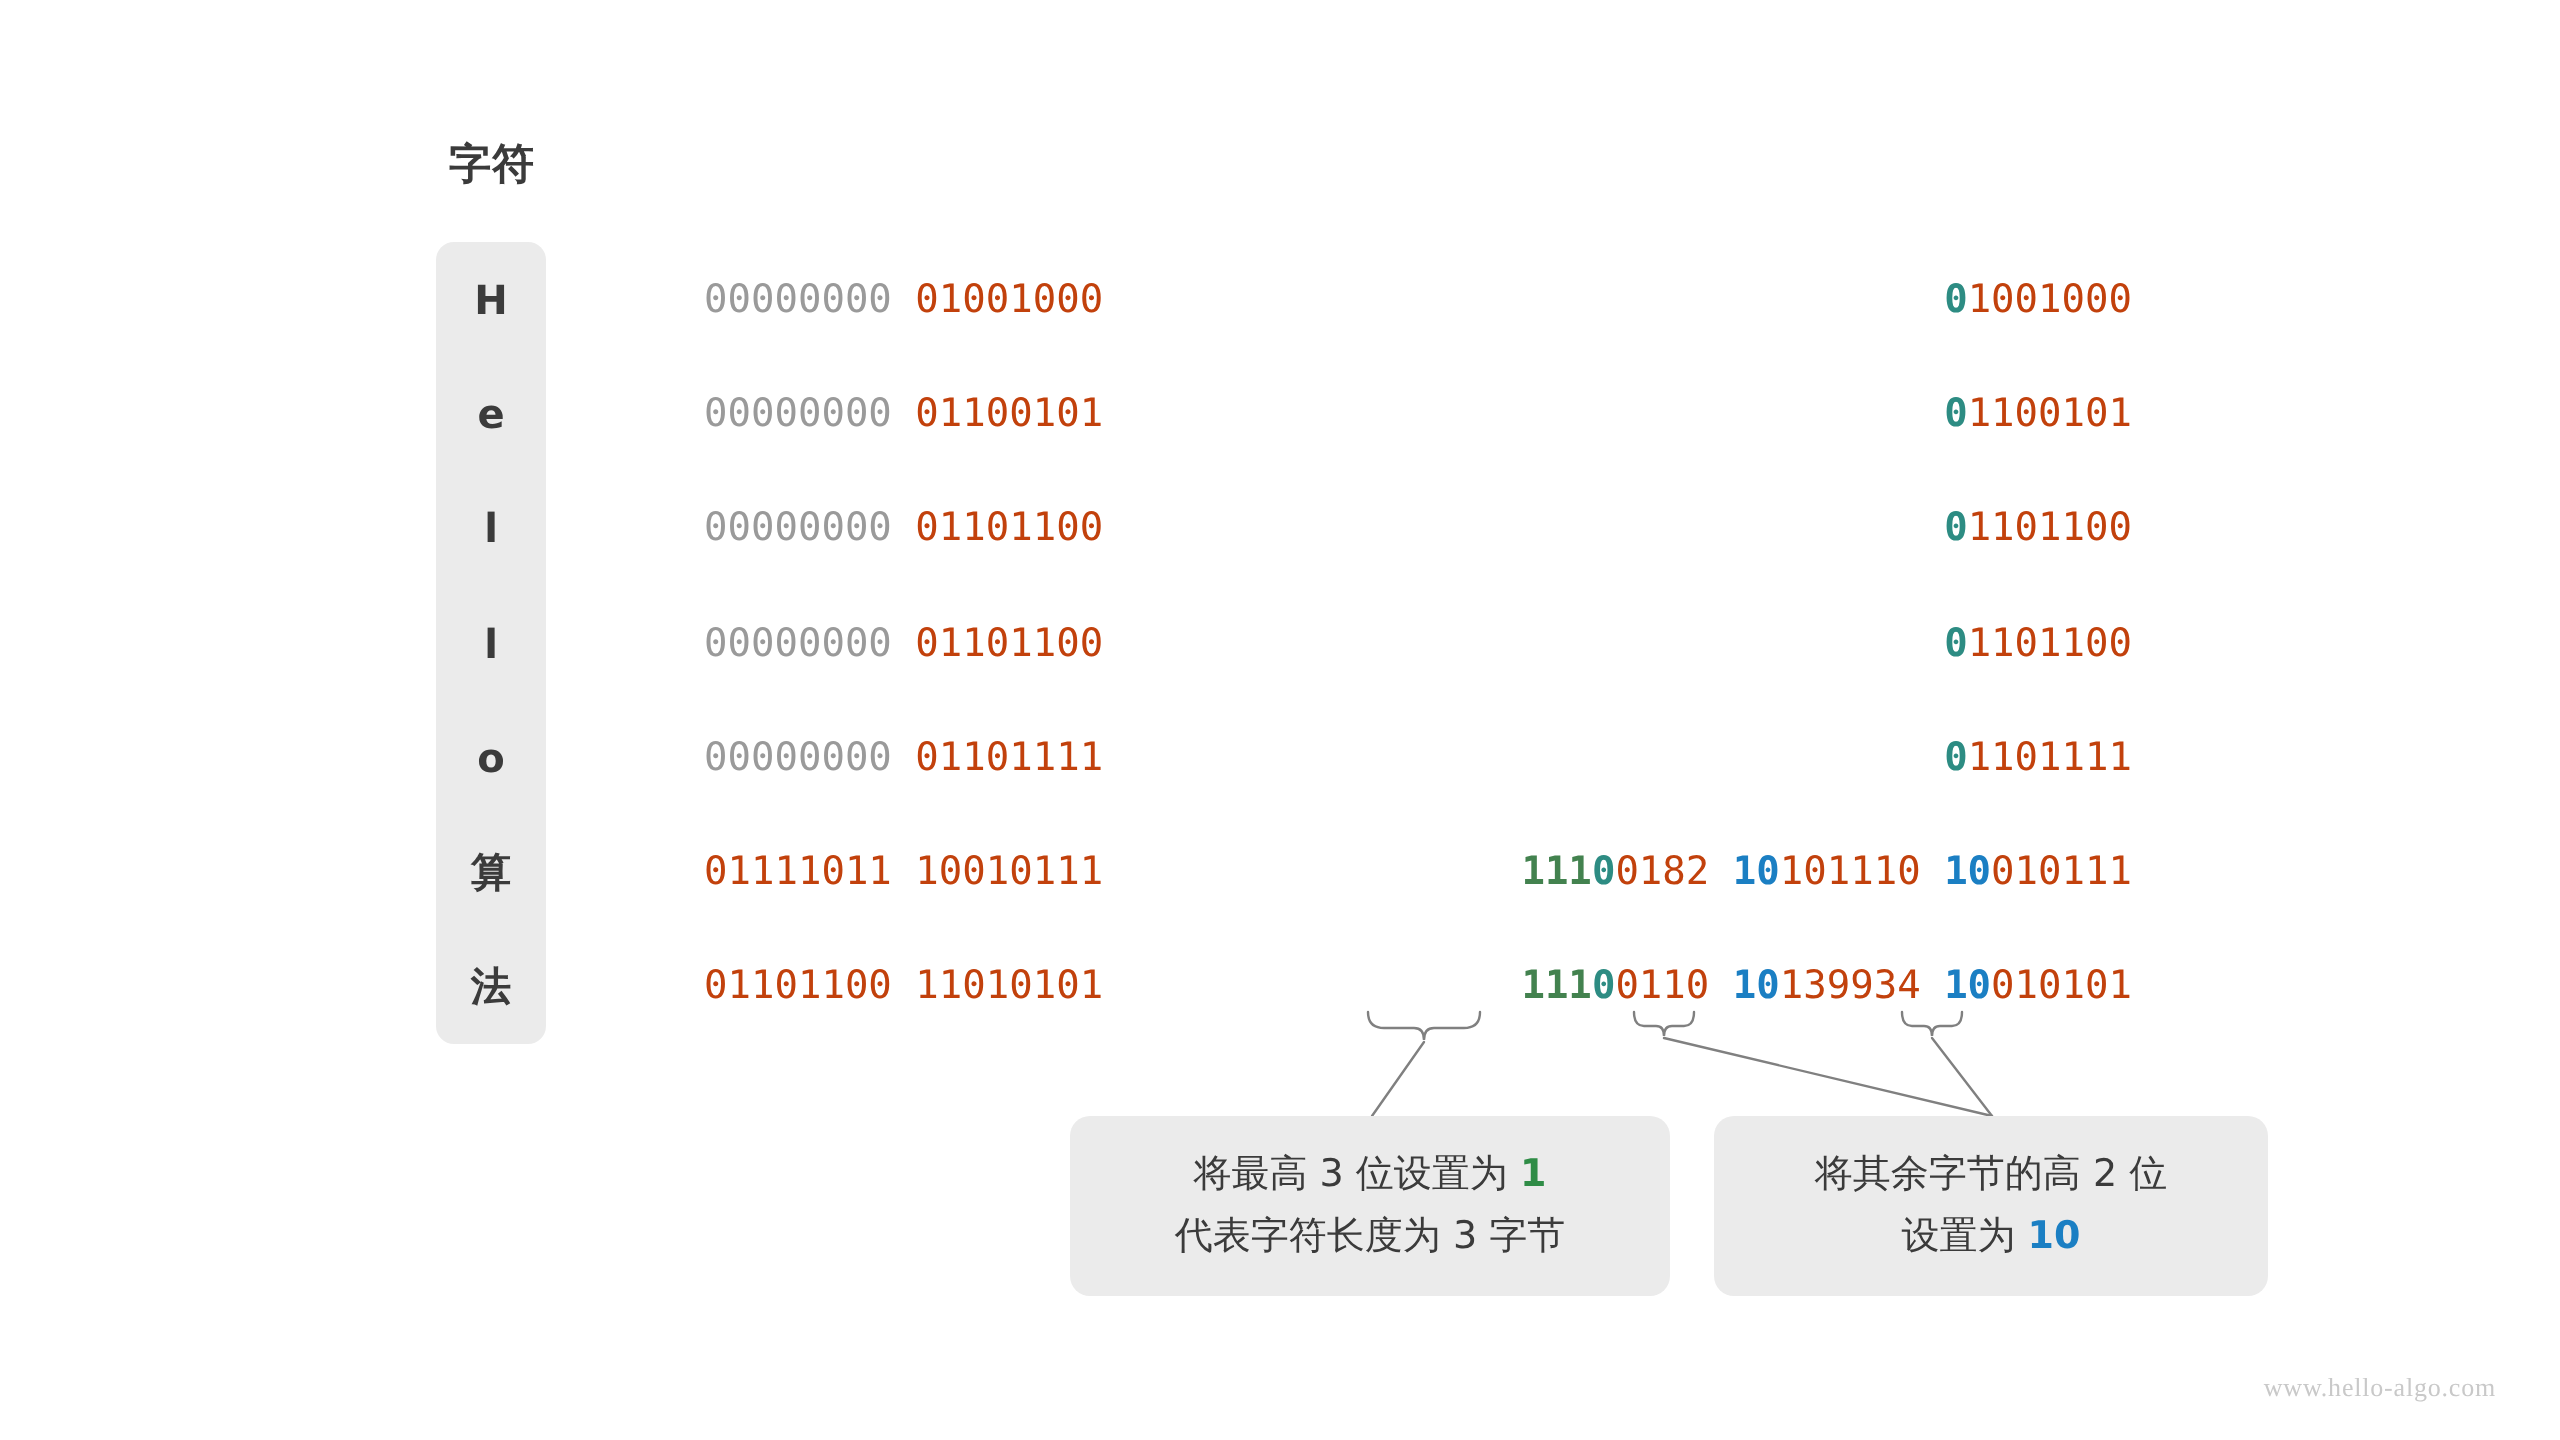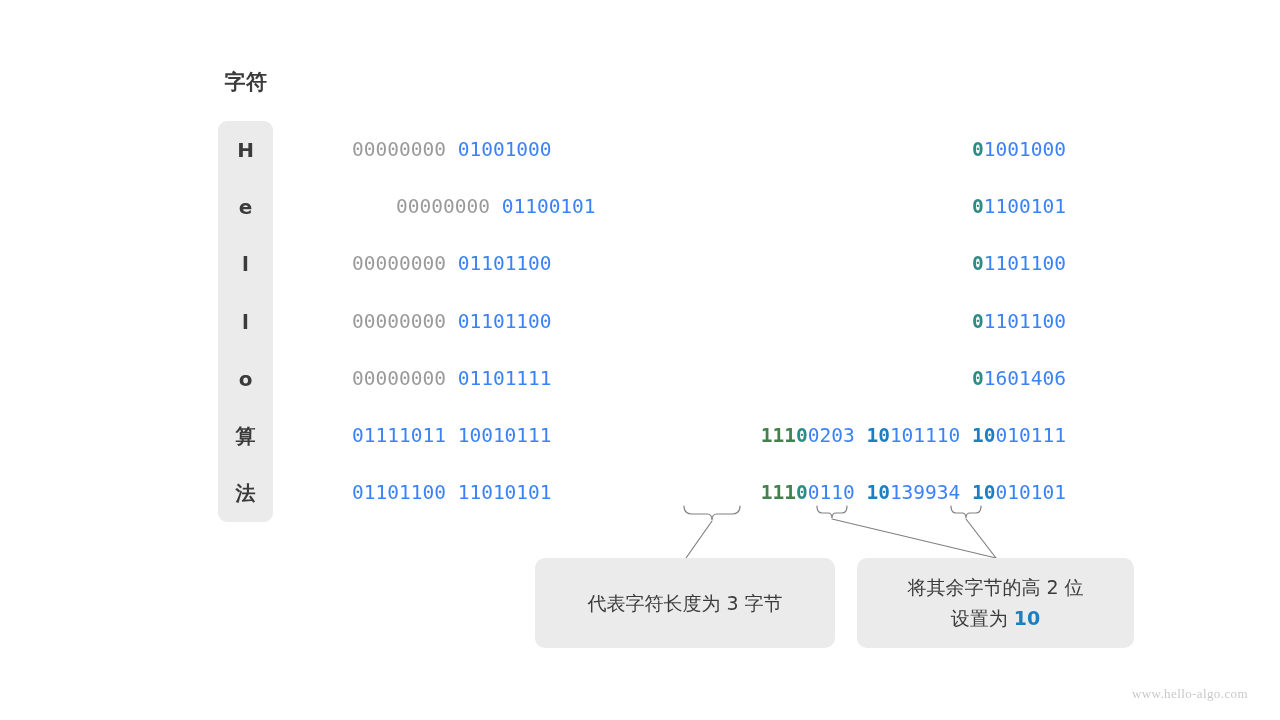--- a/index.html
+++ b/index.html
@@ -64,21 +64,21 @@
     font-size: 19.5px;
     line-height: 26px;
     white-space: pre;
     color: #3b3b3b;
     letter-spacing: 0px;
   }
   .uni { left: 352px; }
   .utf { right: 214px; }      
 
   .g-dim   { color: #9a9a9a; }
-  .g-dark  { color: #3b82f6; }
+  .g-dark  { color: #c2410c; }
   .g-green { color: #43824f; font-weight: bold; text-align: center; }
   .g-teal  { color: #2d8c83; font-weight: bold; }
   .g-blue  { color: #1b7fc3; font-weight: bold; }
 
   
   .callout {
     position: absolute;
     background: #ebebeb;
     border-radius: 10px;
     box-sizing: border-box;
@@ -124,34 +124,34 @@
 
   <div class="col-header" id="hdr-char">字符</div>
 
   <div id="char-panel"></div>
 
   <div id="rows-layer">
       <div class="char-cell" style="top: 137px;">H</div>
       <div class="bin uni" style="top: 137px;"><span class="g-dim">00000000 </span><span class="g-dark">01001000</span></div>
       <div class="bin utf" style="top: 137px;"><span class="g-teal">0</span><span class="g-dark">1001000</span></div>
       <div class="char-cell" style="top: 194.2px;">e</div>
-      <div class="bin uni" style="top: 194.2px; margin-left: 44px;"><span class="g-dim">00000000 </span><span class="g-dark">01100101</span></div>
+      <div class="bin uni" style="top: 194.2px;"><span class="g-dim">00000000 </span><span class="g-dark">01100101</span></div>
       <div class="bin utf" style="top: 194.2px;"><span class="g-teal">0</span><span class="g-dark">1100101</span></div>
       <div class="char-cell" style="top: 251.4px;">l</div>
       <div class="bin uni" style="top: 251.4px;"><span class="g-dim">00000000 </span><span class="g-dark">01101100</span></div>
       <div class="bin utf" style="top: 251.4px;"><span class="g-teal">0</span><span class="g-dark">1101100</span></div>
       <div class="char-cell" style="top: 308.6px;">l</div>
       <div class="bin uni" style="top: 308.6px;"><span class="g-dim">00000000 </span><span class="g-dark">01101100</span></div>
       <div class="bin utf" style="top: 308.6px;"><span class="g-teal">0</span><span class="g-dark">1101100</span></div>
       <div class="char-cell" style="top: 365.8px;">o</div>
       <div class="bin uni" style="top: 365.8px; text-align: center;"><span class="g-dim">00000000 </span><span class="g-dark">01101111</span></div>
-      <div class="bin utf" style="top: 365.8px;"><span class="g-teal">0</span><span class="g-dark">1601406</span></div>
+      <div class="bin utf" style="top: 365.8px;"><span class="g-teal">0</span><span class="g-dark">1101111</span></div>
       <div class="char-cell" style="top: 423px;">算</div>
       <div class="bin uni" style="top: 423px;"><span class="g-dark">01111011 10010111</span></div>
-      <div class="bin utf" style="top: 423px;"><span class="g-green">111</span><span class="g-teal">0</span><span class="g-dark">0203 </span><span class="g-blue">10</span><span class="g-dark">101110 </span><span class="g-blue">10</span><span class="g-dark">010111</span></div>
+      <div class="bin utf" style="top: 423px;"><span class="g-green">111</span><span class="g-teal">0</span><span class="g-dark">0182 </span><span class="g-blue">10</span><span class="g-dark">101110 </span><span class="g-blue">10</span><span class="g-dark">010111</span></div>
       <div class="char-cell" style="top: 480.2px;">法</div>
       <div class="bin uni" style="top: 480.2px;"><span class="g-dark">01101100 11010101</span></div>
       <div class="bin utf" style="top: 480.2px;"><span class="g-green">111</span><span class="g-teal">0</span><span class="g-dark">0110 </span><span class="g-blue">10</span><span class="g-dark">139934 </span><span class="g-blue">10</span><span class="g-dark">010101</span></div>
     </div>
 
   <svg id="connectors" viewBox="0 0 1280 720" xmlns="http://www.w3.org/2000/svg">
     <g fill="none" stroke="#808080" stroke-width="1.2" stroke-linecap="round">
 
       <path d="M 684 506 Q 684 514 692 514 L 707 514 Q 712 514 712 520 Q 712 514 717 514 L 732 514 Q 740 514 740 506"></path>
 
@@ -160,20 +160,23 @@
       <path d="M 951 506 Q 951 513 956 513 L 962 513 Q 966 513 966 518 Q 966 513 970 513 L 976 513 Q 981 513 981 506"></path>
 
       <path d="M 712 521 L 686 558"></path>
 
       <path d="M 832 519 L 996 558"></path>
       <path d="M 966 519 L 996 558"></path>
     </g>
   </svg>
 
   <div class="callout" id="callout-left">
+    <div>
+      <span>将最高 3 位设置为 </span><span class="hl-green">1</span>
+    </div>
     <div>代表字符长度为 3 字节</div>
   </div>
 
   <div class="callout" id="callout-right">
     <div>将其余字节的高 2 位</div>
     <div>
       <span>设置为 </span><span class="hl-blue">10</span>
     </div>
   </div>
 

